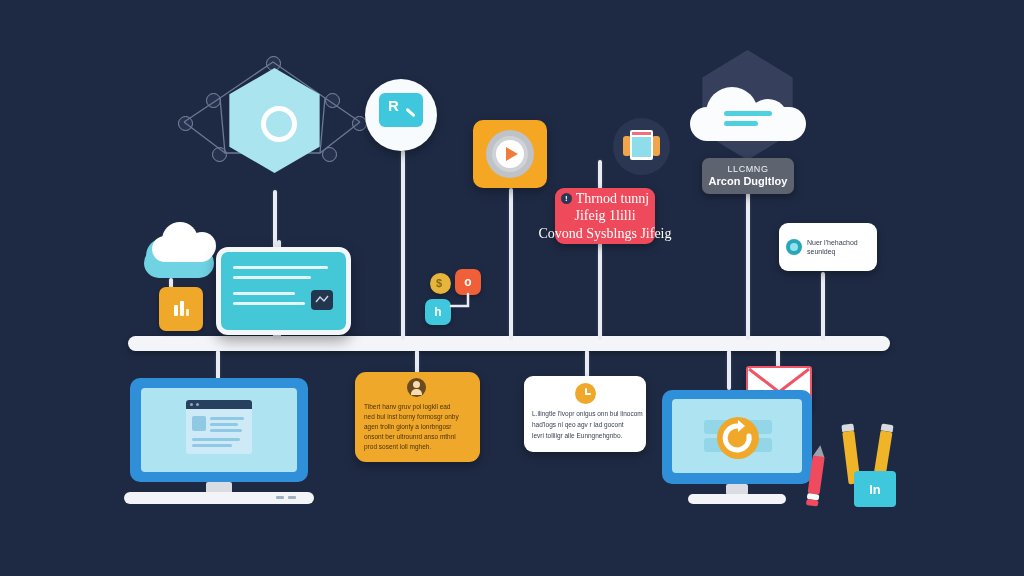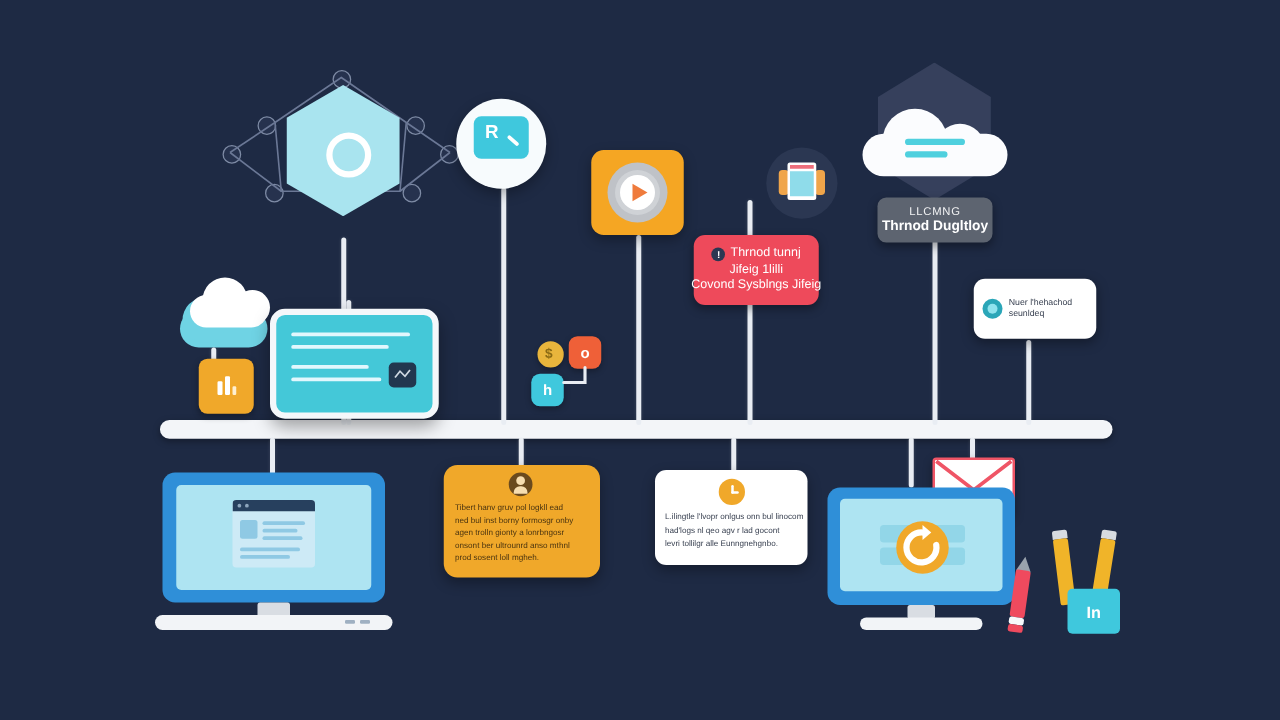--- a/index.html
+++ b/index.html
@@ -28,21 +28,21 @@
     box-shadow:0 3px 8px rgba(0,0,0,.35);
     text-align:center;line-height:1.25;
   }
   .pill .l1,.pill .l2{display:block;white-space:nowrap;}
 
   .pill-gray{background:#5d6470;color:#ffffff;}
   .pill-gray .l1{font-size:9px;letter-spacing:.6px;opacity:.92;}
   .pill-gray .l2{font-size:11px;font-weight:bold;}
 
   .card-red{background:#ee4a5b;color:#ffffff;border-radius:9px;}
-  .card-red .l1,.card-red .l2,.card-red .l3{font-size:10px;display:block;white-space:nowrap;}
+  .card-red .l1,.card-red .l2,.card-red .l3{font-size:14px;display:block;white-space:nowrap;font-family:Liberation Serif, serif;}
 
   .card-white{background:#ffffff;color:#3a4252;border-radius:9px;}
   .card-amber{background:#f0a82a;color:#4a3410;border-radius:11px;}
 
   
   .hex{
     position:absolute;
     clip-path:polygon(50% 0%,93% 25%,93% 75%,50% 100%,7% 75%,7% 25%);
   }
   .circle{position:absolute;border-radius:50%;}
@@ -164,21 +164,21 @@
     <div style="position:absolute;left:690px;top:85px;width:116px;height:56px;">
       <div style="position:absolute;left:0;top:22px;width:116px;height:34px;background:#fbfcfe;border-radius:18px;"></div>
       <div style="position:absolute;left:16px;top:2px;width:52px;height:52px;background:#fbfcfe;border-radius:50%;"></div>
       <div style="position:absolute;left:58px;top:14px;width:40px;height:40px;background:#fbfcfe;border-radius:50%;"></div>
       <div style="position:absolute;left:34px;top:26px;width:48px;height:5px;background:#4fd0de;border-radius:3px;"></div>
       <div style="position:absolute;left:34px;top:36px;width:34px;height:5px;background:#4fd0de;border-radius:3px;"></div>
     </div>
   </div>
   <div class="pill pill-gray" style="left:702px;top:158px;width:92px;height:36px;">
     <span class="l1">LLCMNG</span>
-    <span class="l2">Thrnod Dugltloy</span>
+    <span class="l2">Arcon Dugltloy</span>
   </div>
 
   <div class="pill card-red" style="left:555px;top:188px;width:88px;height:56px;padding:0 6px;">
     <div style="display:flex;align-items:center;gap:4px;">
       <span class="badge" style="width:11px;height:11px;background:#2b3752;">!</span>
       <span class="l1">Thrnod tunnj</span>
     </div>
     <span class="l2">Jifeig 1lilli</span>
     <span class="l3">Covond Sysblngs Jifeig</span>
   </div>

